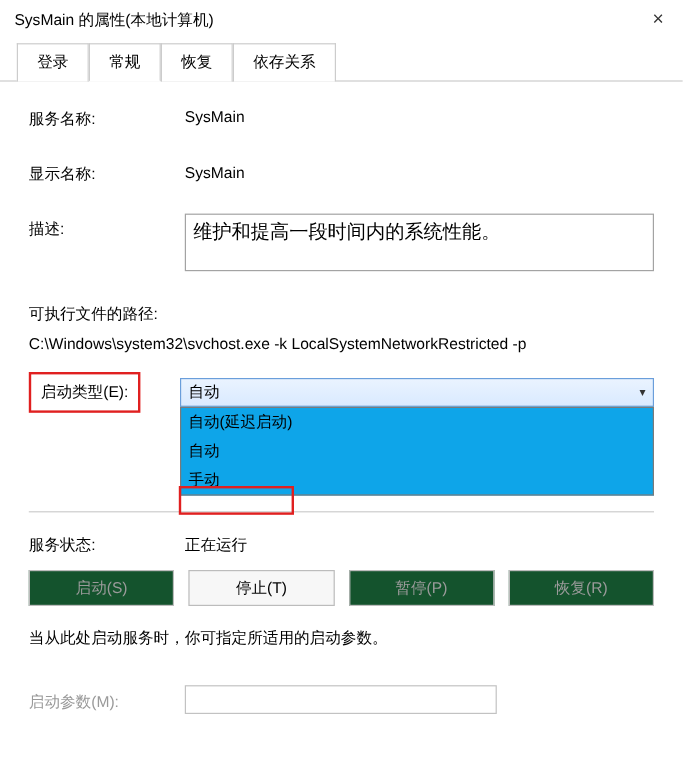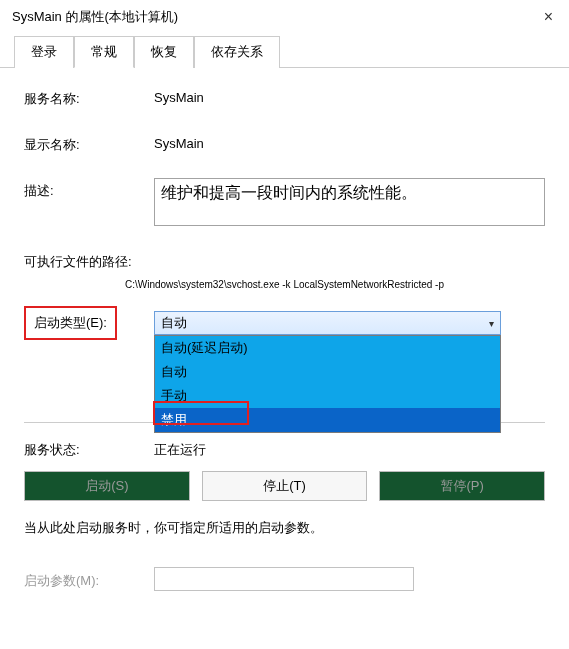--- a/index.html
+++ b/index.html
@@ -74,31 +74,30 @@
     border: 1px solid #a3a3a3;
     padding: 4px 6px;
     font-size: 16px;
     overflow-y: auto;
     resize: none;
     font-family: Liberation Mono, monospace;
   }
   .exec-path {
     margin-top: 8px;
     word-break: break-all;
-    font-size: 10px;
-    text-align: center;
+    font-size: 13px;
   }
   .highlight-box {
     border: 2px solid #e02020;
     padding: 6px 8px;
     display: inline-block;
   }
   .combo-wrap {
     position: relative;
-    width: 347px;
+    width: 395px;
   }
   .combo {
     border: 1px solid #6a9edb;
     background: linear-gradient(#eaf3ff,#d9eaff);
     height: 24px;
     display: flex;
     align-items: center;
     padding: 0 6px;
     cursor: pointer;
     justify-content: space-between;
@@ -214,38 +213,38 @@
     <div class="value-col">
       <div class="combo-wrap">
         <div class="combo">
           <span>自动</span>
           <span class="chev">▾</span>
         </div>
         <div class="dropdown">
           <div class="opt">自动(延迟启动)</div>
           <div class="opt">自动</div>
           <div class="opt">手动</div>
-          <div class="opt sel">禁用</div>
           <div class="opt-highlight" style="left:-2px; top:65px; width:96px; height:24px;"></div>
         </div>
       </div>
     </div>
   </div>
 
   <hr class="hr">
 
   <div class="row" style="margin-bottom:10px;">
     <div class="label-col">服务状态:</div>
     <div class="value-col value-text">正在运行</div>
   </div>
 
   <div class="btn-row">
     <button class="btn" disabled="">启动(S)</button>
     <button class="btn">停止(T)</button>
     <button class="btn" disabled="">暂停(P)</button>
+    <button class="btn" disabled="">恢复(R)</button>
   </div>
 
   <div>当从此处启动服务时，你可指定所适用的启动参数。</div>
 
   <div class="param-row">
     <div class="label-col disabled-label">启动参数(M):</div>
     <input class="param-input" disabled="" value="" style="">
   </div>
 
 </div>

